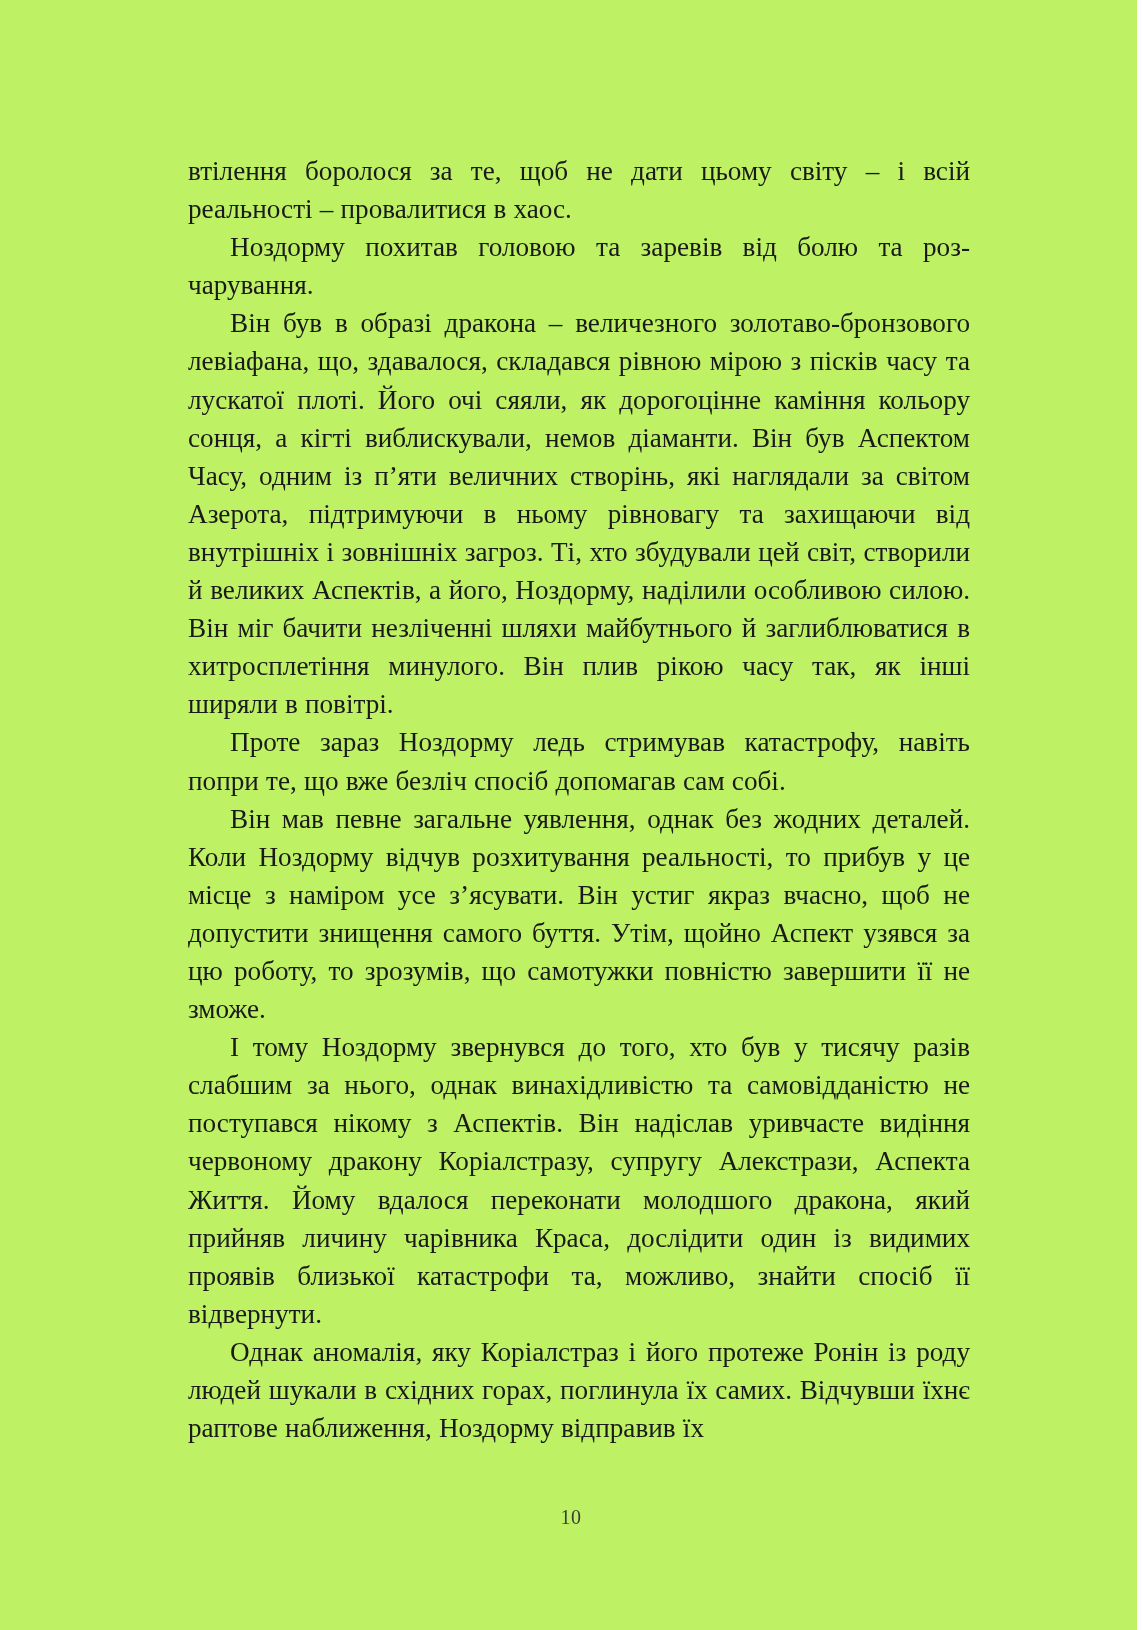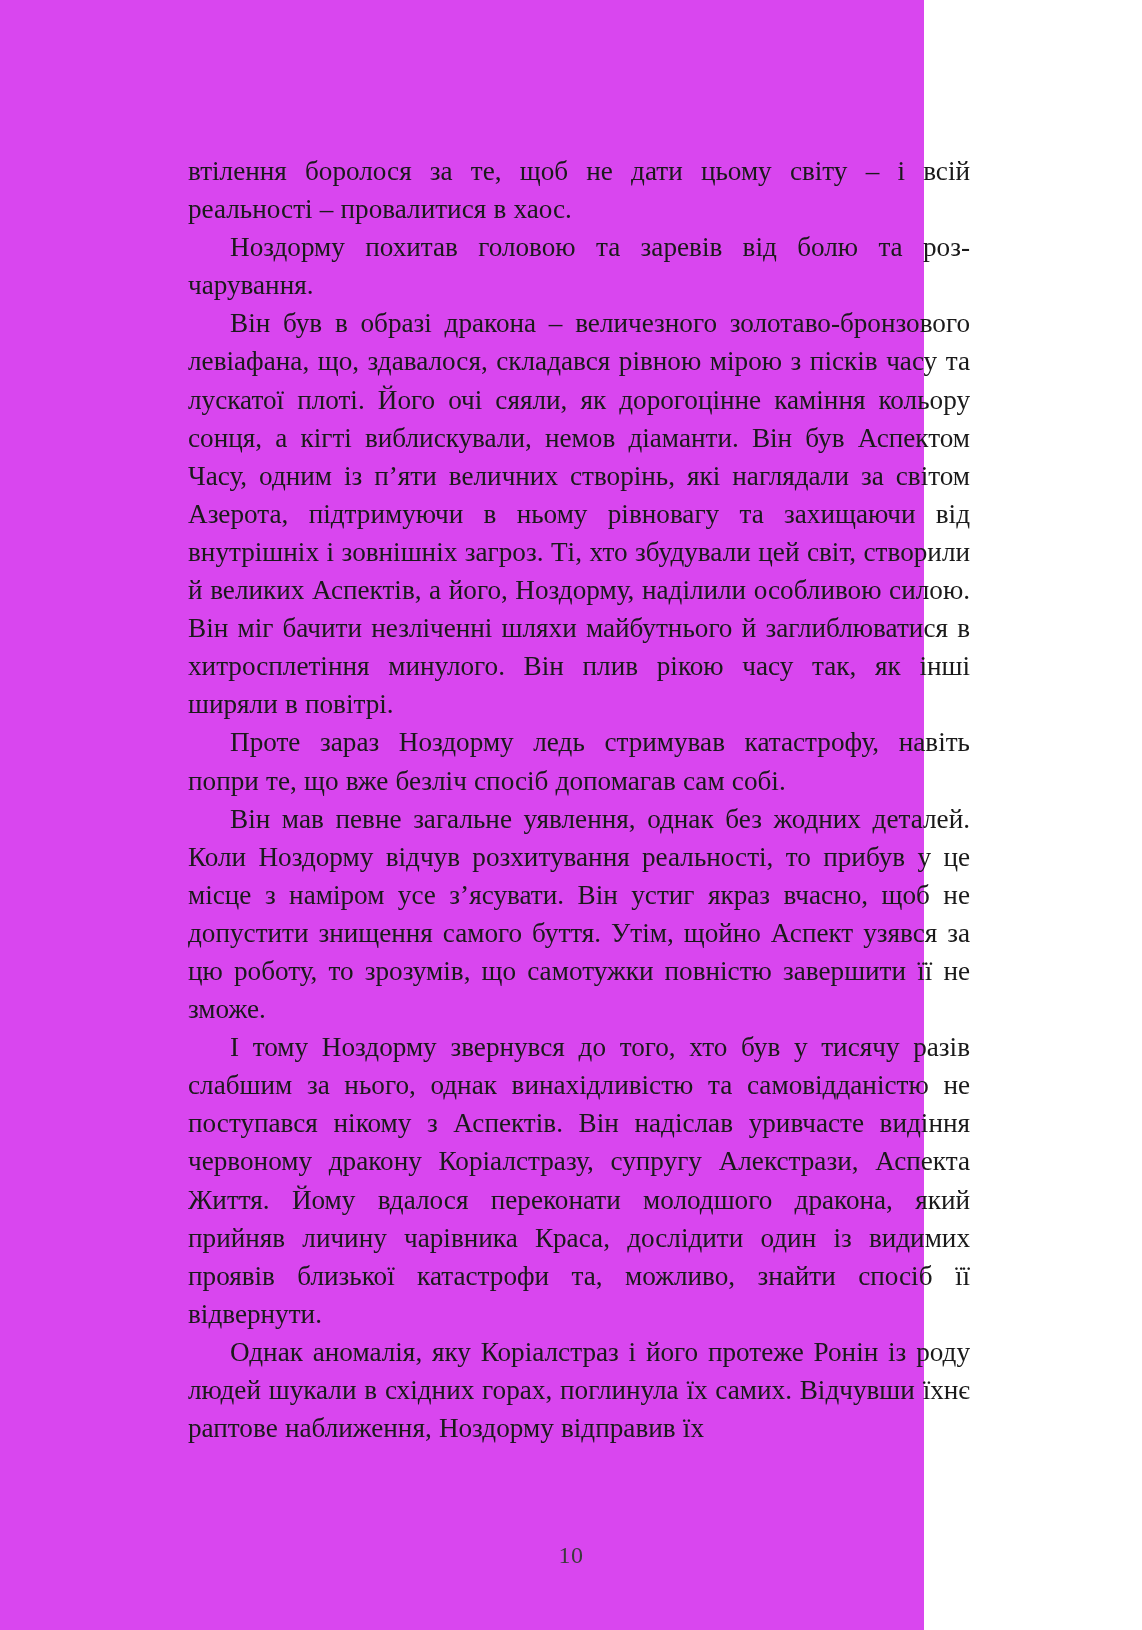--- a/index.html
+++ b/index.html
@@ -14,23 +14,23 @@
     position: relative;
     overflow: hidden;
     font-family: "Liberation Serif", "DejaVu Serif", serif;
     color: #1a1a1a;
   }
 
   .page {
     position: absolute;
     left: 0;
     top: 0;
-    width: 924px;
+    width: 1137px;
     height: 1630px;
-    background: #d946ef;
+    background: #bef264;
   }
 
   .text-block {
     position: absolute;
     left: 188px;
     top: 152px;
     width: 782px;
   }
 
   p.para {
@@ -55,24 +55,24 @@
     font-style: italic;
   }
 
   p.para.italic-quote .roman {
     font-style: normal;
   }
 
   .page-number {
     position: absolute;
     left: 0;
-    top: 1542px;
+    top: 1506px;
     width: 1142px;
     text-align: center;
-    font-size: 24px;
+    font-size: 20px;
     color: #3b3b3b;
     letter-spacing: 0.5px;
   }
 </style>
 </head>
 <body>
 
 <div class="page">
 
   <div class="text-block">

